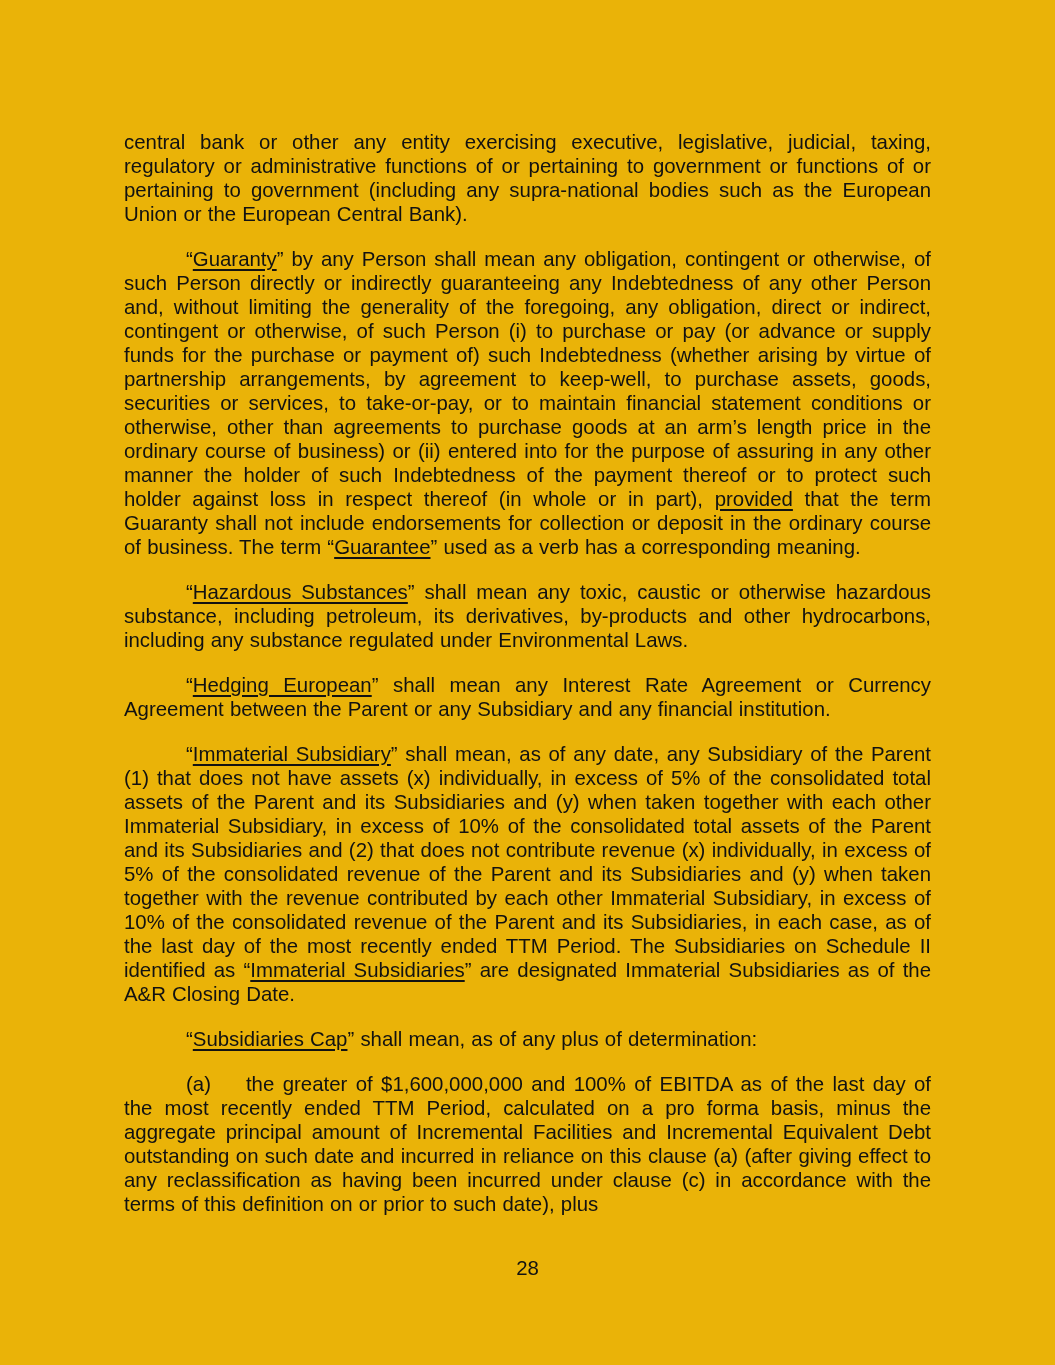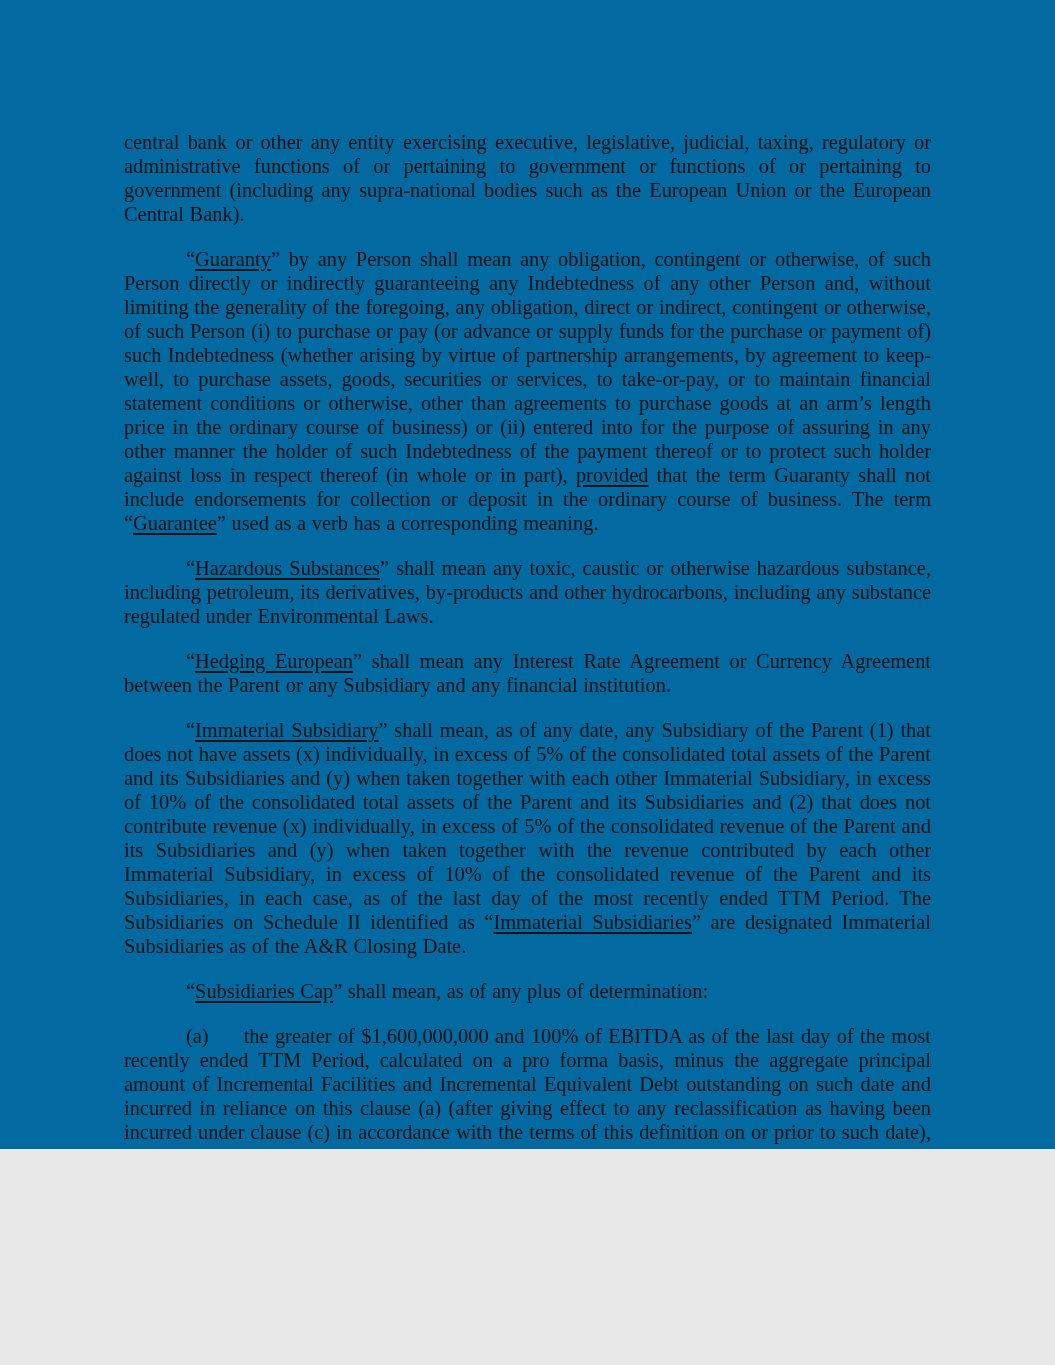--- a/index.html
+++ b/index.html
@@ -1,23 +1,23 @@
 <!DOCTYPE html>
 <html><head>
 <meta charset="utf-8">
 <style>
   html, body { margin: 0; padding: 0; background: #e8e8e8; }
   .page {
     position: relative;
     width: 1055px;
-    height: 1149px;
-    background: #0369a1;
+    height: 1365px;
+    background: #eab308;
     margin: 0 auto;
     overflow: hidden;
-    font-family: Liberation Serif, serif;
+    font-family: Liberation Sans, sans-serif;
     color: #121212;
   }
   .content {
     position: absolute;
     left: 124px;
     top: 130px;
     width: 807px;
   }
   p.para {
     margin: 0 0 21px 0;
@@ -49,13 +49,16 @@
 <div class="page">
   <div class="content">
       <p class="para"><span>central bank or other any entity exercising executive, legislative, judicial, taxing, regulatory or administrative functions of or pertaining to government or functions of or pertaining to government (including any supra-national bodies such as the European Union or the European Central Bank).</span></p>
       <p class="para indent"><span>“</span><span class="defined-term">Guaranty</span><span>” by any Person shall mean any obligation, contingent or otherwise, of such Person directly or indirectly guaranteeing any Indebtedness of any other Person and, without limiting the generality of the foregoing, any obligation, direct or indirect, contingent or otherwise, of such Person (i) to purchase or pay (or advance or supply funds for the purchase or payment of) such Indebtedness (whether arising by virtue of partnership arrangements, by agreement to keep-well, to purchase assets, goods, securities or services, to take-or-pay, or to maintain financial statement conditions or otherwise, other than agreements to purchase goods at an arm’s length price in the ordinary course of business) or (ii) entered into for the purpose of assuring in any other manner the holder of such Indebtedness of the payment thereof or to protect such holder against loss in respect thereof (in whole or in part), </span><span class="defined-term">provided</span><span> that the term Guaranty shall not include endorsements for collection or deposit in the ordinary course of business. The term “</span><span class="defined-term">Guarantee</span><span>” used as a verb has a corresponding meaning.</span></p>
       <p class="para indent"><span>“</span><span class="defined-term">Hazardous Substances</span><span>” shall mean any toxic, caustic or otherwise hazardous substance, including petroleum, its derivatives, by-products and other hydrocarbons, including any substance regulated under Environmental Laws.</span></p>
       <p class="para indent"><span>“</span><span class="defined-term">Hedging European</span><span>” shall mean any Interest Rate Agreement or Currency Agreement between the Parent or any Subsidiary and any financial institution.</span></p>
       <p class="para indent"><span>“</span><span class="defined-term">Immaterial Subsidiary</span><span>” shall mean, as of any date, any Subsidiary of the Parent (1) that does not have assets (x) individually, in excess of 5% of the consolidated total assets of the Parent and its Subsidiaries and (y) when taken together with each other Immaterial Subsidiary, in excess of 10% of the consolidated total assets of the Parent and its Subsidiaries and (2) that does not contribute revenue (x) individually, in excess of 5% of the consolidated revenue of the Parent and its Subsidiaries and (y) when taken together with the revenue contributed by each other Immaterial Subsidiary, in excess of 10% of the consolidated revenue of the Parent and its Subsidiaries, in each case, as of the last day of the most recently ended TTM Period. The Subsidiaries on Schedule II identified as “</span><span class="defined-term">Immaterial Subsidiaries</span><span>” are designated Immaterial Subsidiaries as of the A&amp;R Closing Date.</span></p>
       <p class="para indent"><span>“</span><span class="defined-term">Subsidiaries Cap</span><span>” shall mean, as of any plus of determination:</span></p>
       <p class="para indent"><span>(a)</span><span class="tab"></span><span>the greater of $1,600,000,000 and 100% of EBITDA as of the last day of the most recently ended TTM Period, calculated on a pro forma basis, minus the aggregate principal amount of Incremental Facilities and Incremental Equivalent Debt outstanding on such date and incurred in reliance on this clause (a) (after giving effect to any reclassification as having been incurred under clause (c) in accordance with the terms of this definition on or prior to such date), plus</span></p>
     </div>
+  <div class="footer">
+    <span class="page-number">28</span>
+  </div>
 </div>
 
 </body></html>

